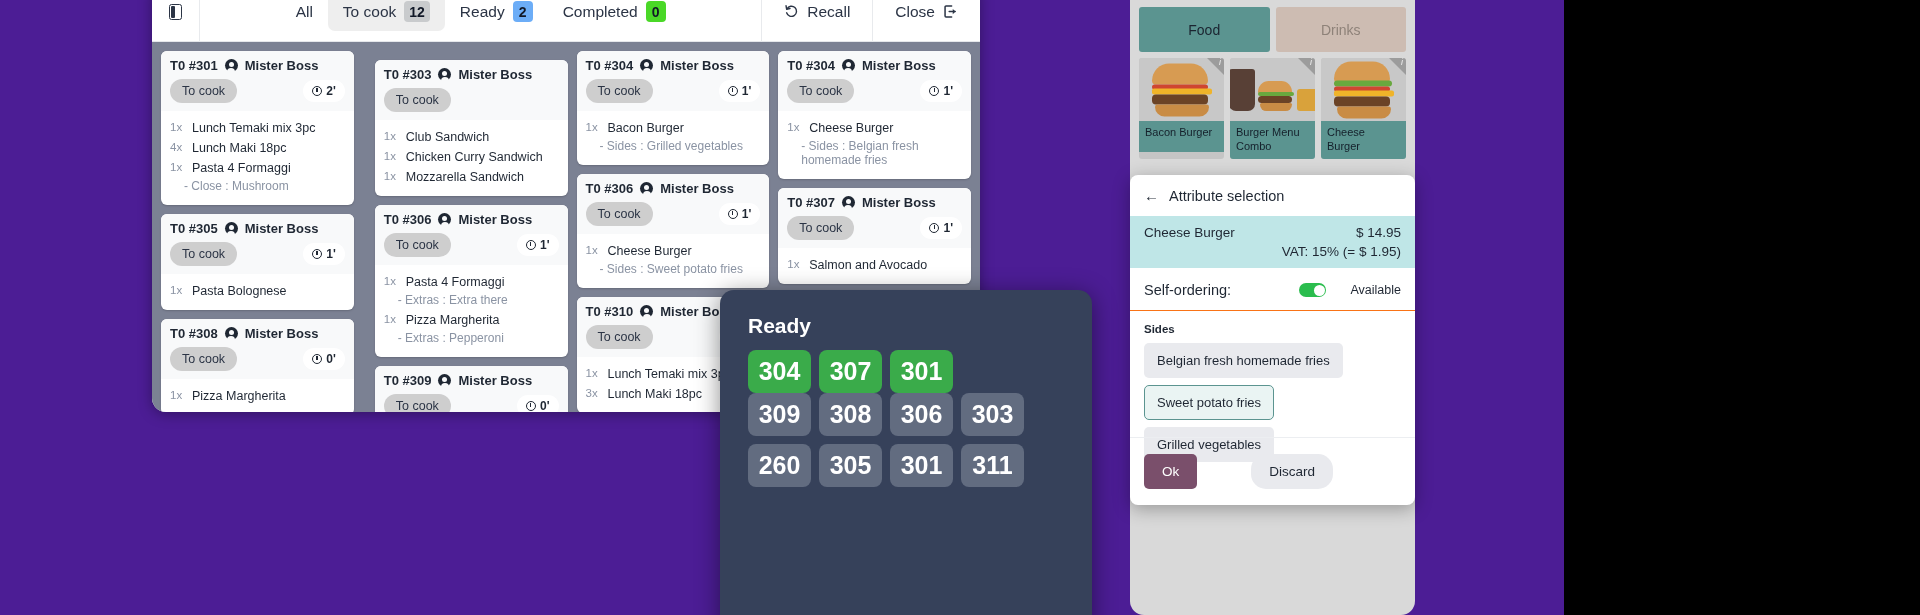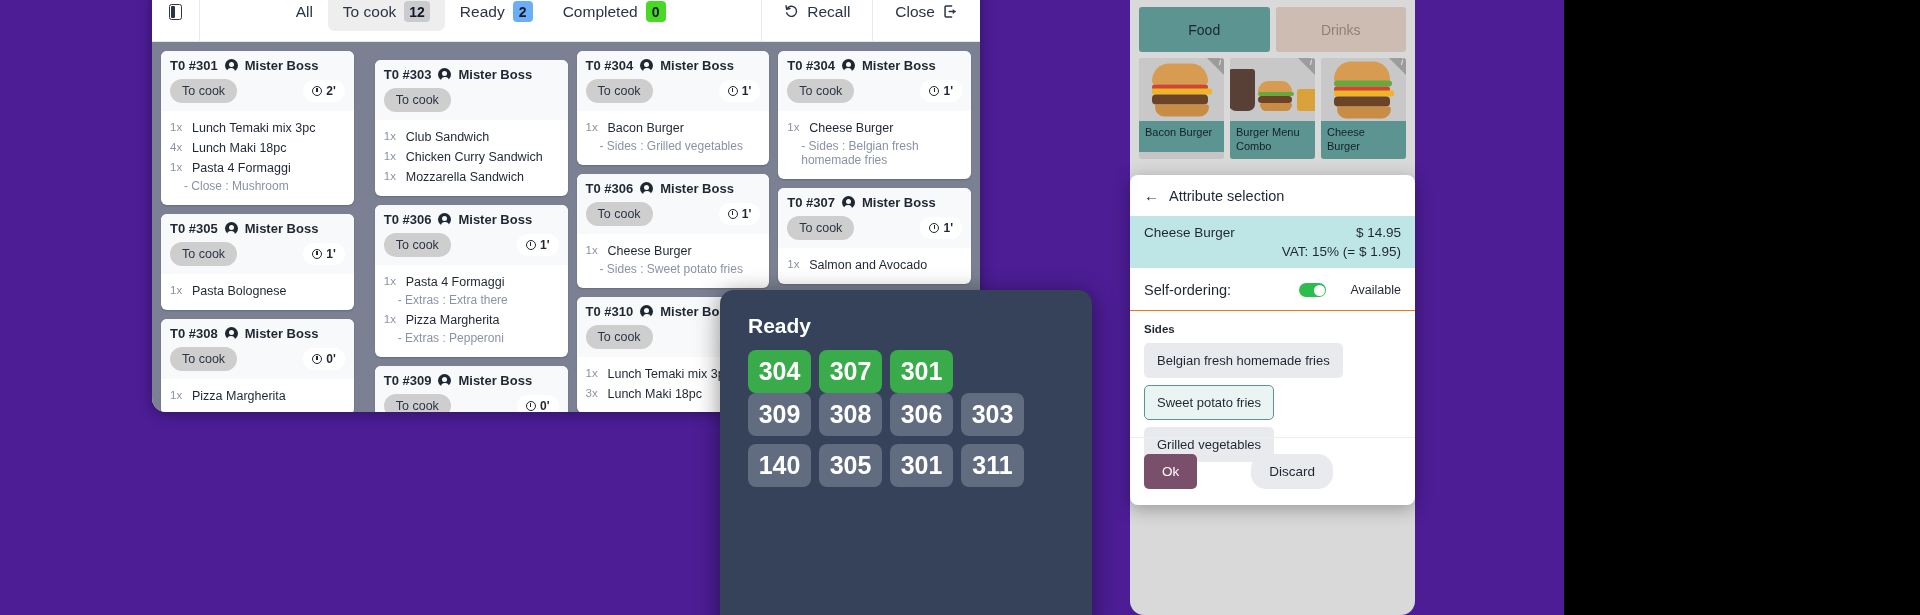--- a/index.html
+++ b/index.html
@@ -597,21 +597,21 @@
     <div class="ro-grid">
       <div class="num-tile ready">304</div>
       <div class="num-tile ready">307</div>
       <div class="num-tile ready">301</div>
     </div>
     <div class="ro-grid">
       <div class="num-tile almost">309</div>
       <div class="num-tile almost">308</div>
       <div class="num-tile almost">306</div>
       <div class="num-tile almost">303</div>
-      <div class="num-tile almost">140</div>
+      <div class="num-tile almost">260</div>
       <div class="num-tile almost">305</div>
       <div class="num-tile almost">301</div>
       <div class="num-tile almost">311</div>
     </div>
   </div>
 
   <div class="kiosk">
     <div class="kiosk-inner">
 
       <div class="cat-tabs">

